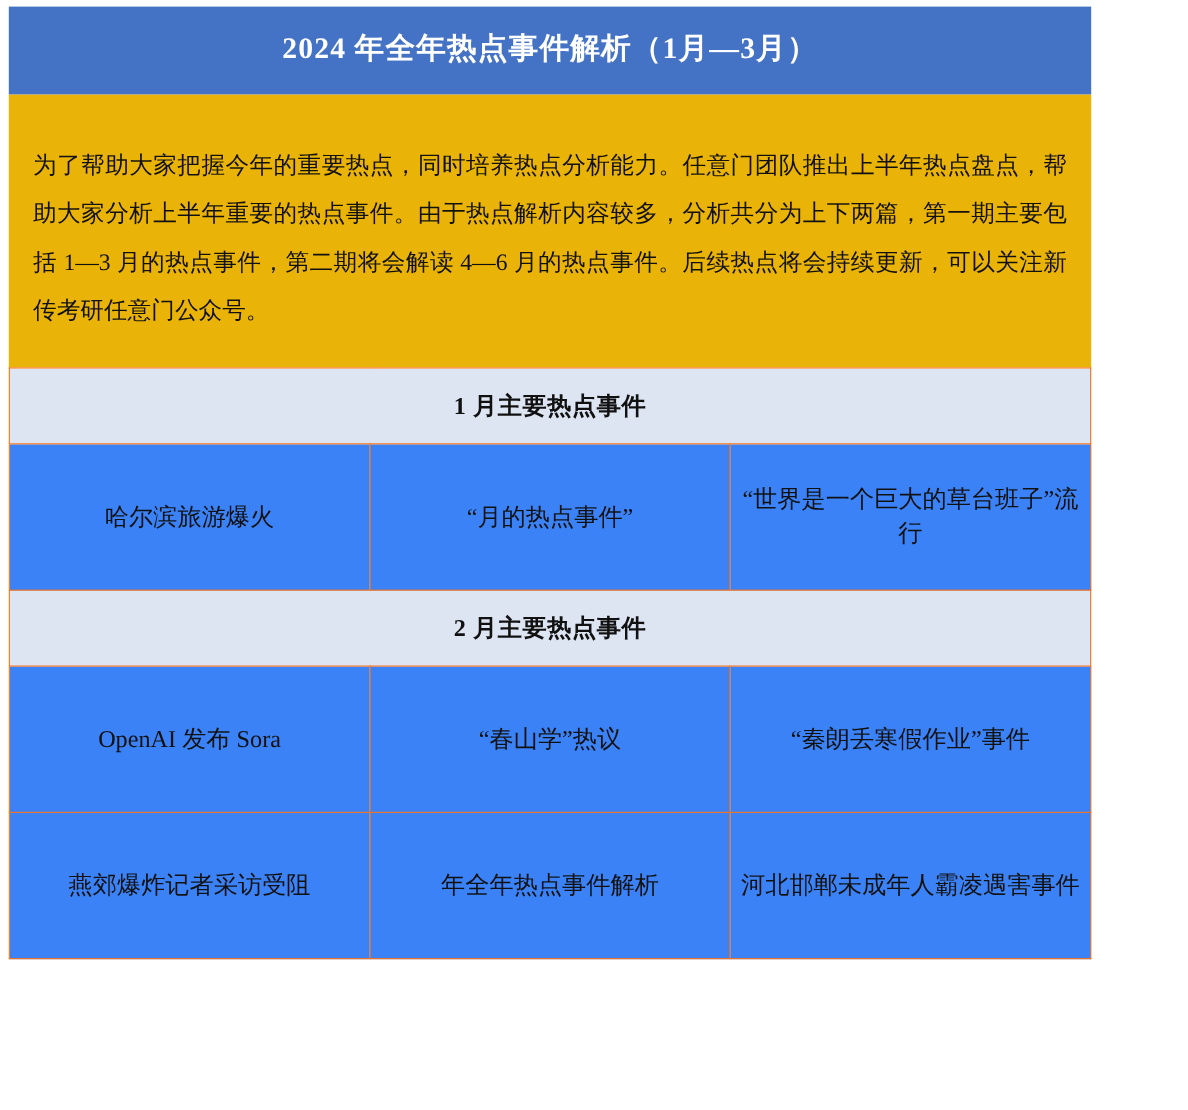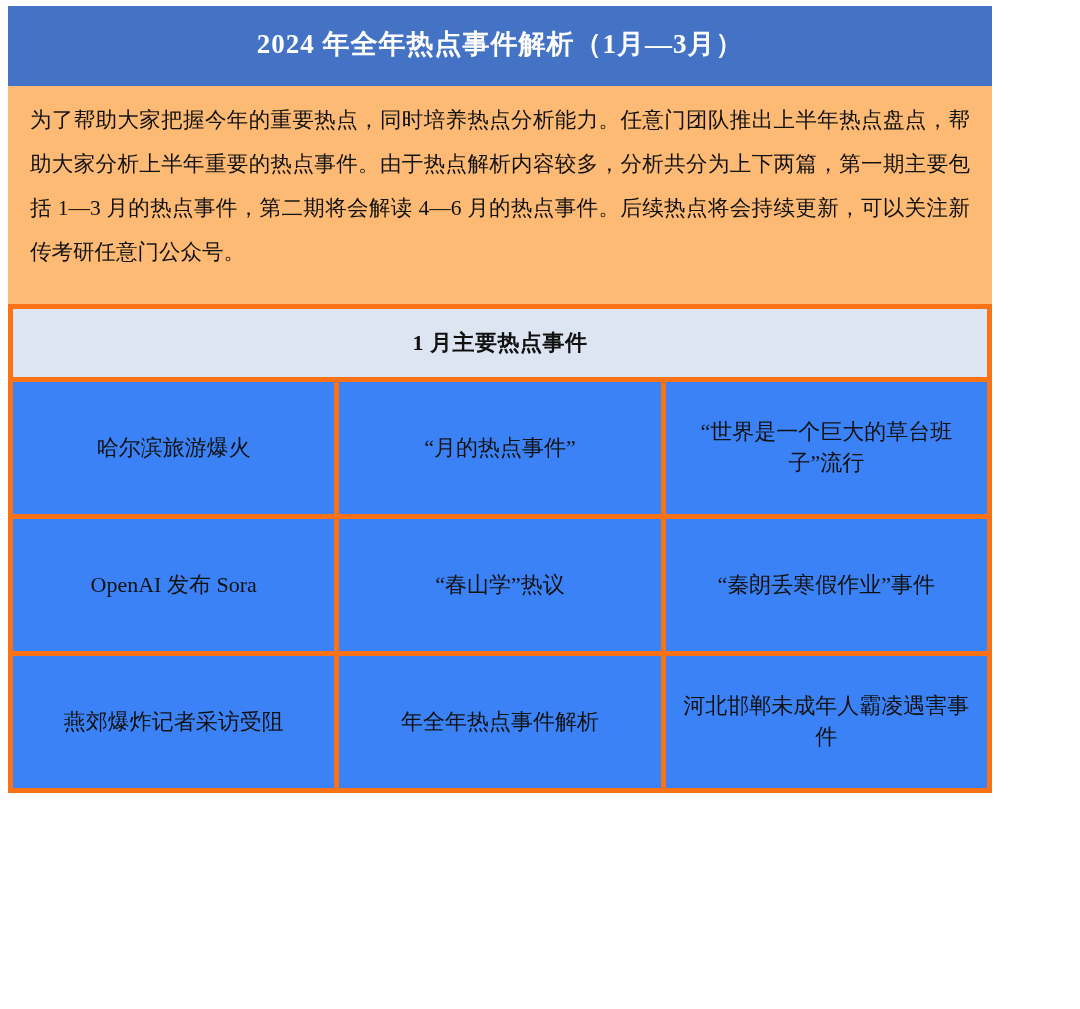--- a/index.html
+++ b/index.html
@@ -33,35 +33,35 @@
     line-height: 1.4;
   }
   .header .subtitle {
     font-size: 25px;
     font-weight: bold;
     margin-top: 14px;
     letter-spacing: 1px;
     line-height: 1.4;
   }
   .intro {
-    background: #fdba74;
-    padding: 12px 22px 30px 22px;
+    background: #eab308;
+    padding: 42px 22px 30px 22px;
     box-sizing: border-box;
     font-size: 21.5px;
     line-height: 2.05;
     text-align: justify;
     color: #111111;
   }
   table.hot {
     width: 100%;
     border-collapse: collapse;
     table-layout: fixed;
   }
   table.hot td {
-    border: 5px solid #f97316;
+    border: 1px solid #f97316;
     text-align: center;
     vertical-align: middle;
     font-size: 22px;
     color: #111111;
   }
   td.month-head {
     background: #dde4f2;
     font-weight: bold;
     font-size: 23px;
     height: 66px;
@@ -90,20 +90,23 @@
       <tr>
         <td class="month-head" colspan="3">1 月主要热点事件</td>
       </tr>
       <tr>
         <td class="event">哈尔滨旅游爆火</td>
         <td class="event">“月的热点事件”</td>
         <td class="event">“世界是一个巨大的草台班子”流行</td>
       </tr>
 
       <tr>
+        <td class="month-head" colspan="3">2 月主要热点事件</td>
+      </tr>
+      <tr>
         <td class="event">OpenAI 发布 Sora</td>
         <td class="event">“春山学”热议</td>
         <td class="event">“秦朗丢寒假作业”事件</td>
       </tr>
 
       <tr>
         <td class="event">燕郊爆炸记者采访受阻</td>
         <td class="event">年全年热点事件解析</td>
         <td class="event">河北邯郸未成年人霸凌遇害事件</td>
       </tr>

